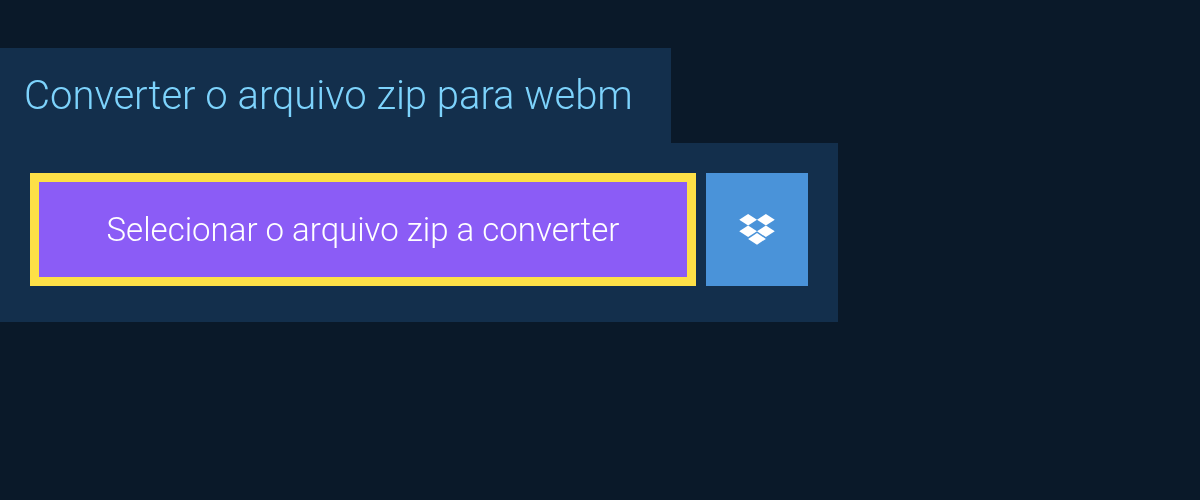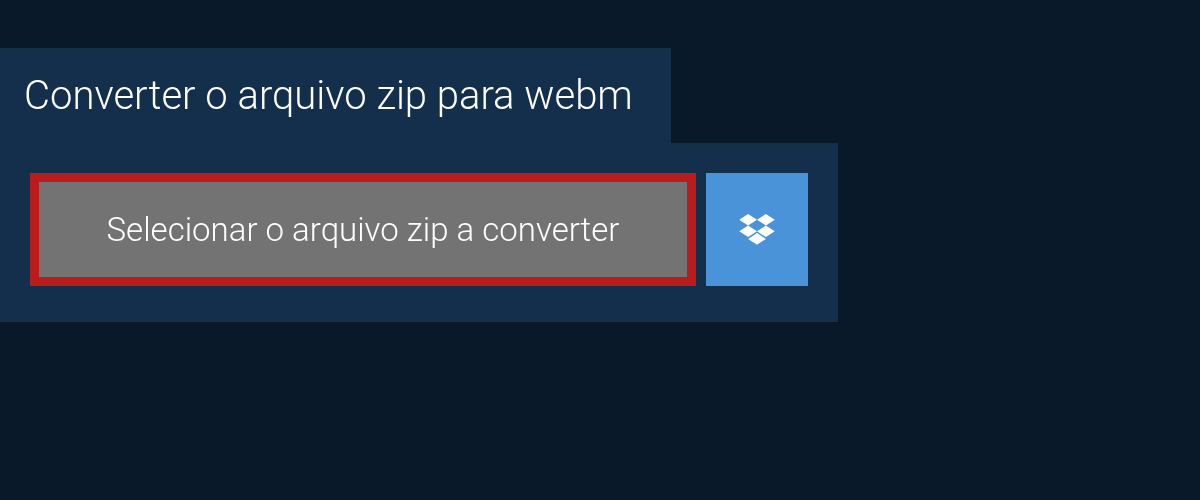--- a/index.html
+++ b/index.html
@@ -14,36 +14,36 @@
       font-family: -apple-system, BlinkMacSystemFont, "Segoe UI", Roboto, Helvetica, Arial, sans-serif;
       overflow: hidden;
     }
     .header-tab {
       background: #132f4c;
       display: inline-block;
       padding: 24px 38px 24px 24px;
       margin-top: 48px;
     }
     .header-title {
-      color: #ffffff;
+      color: #7dd3fc;
       font-size: 40px;
       font-weight: 300;
       white-space: nowrap;
     }
     .panel {
       background: #132f4c;
       padding: 30px 30px 36px 30px;
       display: flex;
       gap: 10px;
       align-items: stretch;
       width: 838px;
     }
     .select-button {
-      background: #737373;
-      border: 9px solid #b91c1c;
+      background: #8b5cf6;
+      border: 9px solid #fde047;
       color: #ffffff;
       font-size: 33px;
       font-weight: 300;
       padding: 28px 40px;
       cursor: pointer;
       display: flex;
       align-items: center;
       justify-content: center;
       flex: 1;
       text-align: center;

